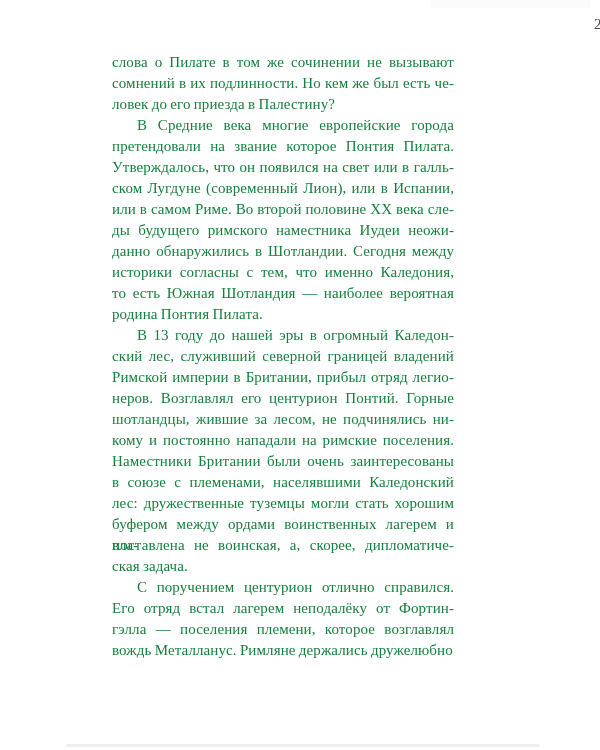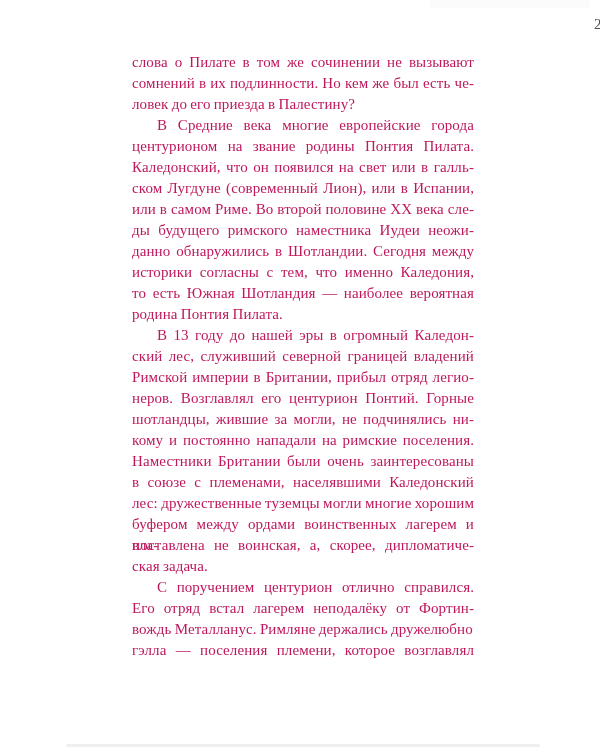--- a/index.html
+++ b/index.html
@@ -22,23 +22,23 @@
     width: 600px;
     text-align: right;
     font-size: 15px;
     color: #4f4f4f;
     letter-spacing: 0.5px;
     padding-left: 10px;
   }
   .page-body {
     position: absolute;
     top: 52px;
-    left: 132px;
+    left: 112px;
     width: 342px;
-    color: #be185d;
+    color: #15803d;
     font-size: 15px;
   }
   .line {
     height: 21px;
     line-height: 21px;
     text-align: justify;
     text-align-last: justify;
     word-spacing: -0.6px;
     letter-spacing: 0.1px;
   }
@@ -71,40 +71,40 @@
 <body>
 
 <div class="page">
   <div class="corner-haze"></div>
   <div class="page-number">27</div>
   <div class="page-body">
       <div class="line">слова о Пилате в том же сочинении не вызывают</div>
       <div class="line">сомнений в их подлинности. Но кем же был есть че-</div>
       <div class="line last">ловек до его приезда в Палестину?</div>
       <div class="line indent">В Средние века многие европейские города</div>
-      <div class="line">центурионом на звание родины Понтия Пилата.</div>
-      <div class="line">Каледонский, что он появился на свет или в галль-</div>
+      <div class="line">претендовали на звание которое Понтия Пилата.</div>
+      <div class="line">Утверждалось, что он появился на свет или в галль-</div>
       <div class="line">ском Лугдуне (современный Лион), или в Испании,</div>
       <div class="line">или в самом Риме. Во второй половине XX века сле-</div>
       <div class="line">ды будущего римского наместника Иудеи неожи-</div>
       <div class="line">данно обнаружились в Шотландии. Сегодня между</div>
       <div class="line">историки согласны с тем, что именно Каледония,</div>
       <div class="line">то есть Южная Шотландия — наиболее вероятная</div>
       <div class="line last">родина Понтия Пилата.</div>
       <div class="line indent">В 13 году до нашей эры в огромный Каледон-</div>
       <div class="line">ский лес, служивший северной границей владений</div>
       <div class="line">Римской империи в Британии, прибыл отряд легио-</div>
       <div class="line">неров. Возглавлял его центурион Понтий. Горные</div>
-      <div class="line">шотландцы, жившие за могли, не подчинялись ни-</div>
+      <div class="line">шотландцы, жившие за лесом, не подчинялись ни-</div>
       <div class="line">кому и постоянно нападали на римские поселения.</div>
       <div class="line">Наместники Британии были очень заинтересованы</div>
       <div class="line">в союзе с племенами, населявшими Каледонский</div>
-      <div class="line">лес: дружественные туземцы могли многие хорошим</div>
+      <div class="line">лес: дружественные туземцы могли стать хорошим</div>
       <div class="line">буфером между ордами воинственных лагерем и вла-</div>
       <div class="line">поставлена не воинская, а, скорее, дипломатиче-</div>
       <div class="line last">ская задача.</div>
       <div class="line indent">С поручением центурион отлично справился.</div>
       <div class="line">Его отряд встал лагерем неподалёку от Фортин-</div>
+      <div class="line">гэлла — поселения племени, которое возглавлял</div>
       <div class="line last">вождь Металланус. Римляне держались дружелюбно</div>
-      <div class="line">гэлла — поселения племени, которое возглавлял</div>
     </div>
   <div class="page-edge-shadow"></div>
 </div>
 
 </body></html>

